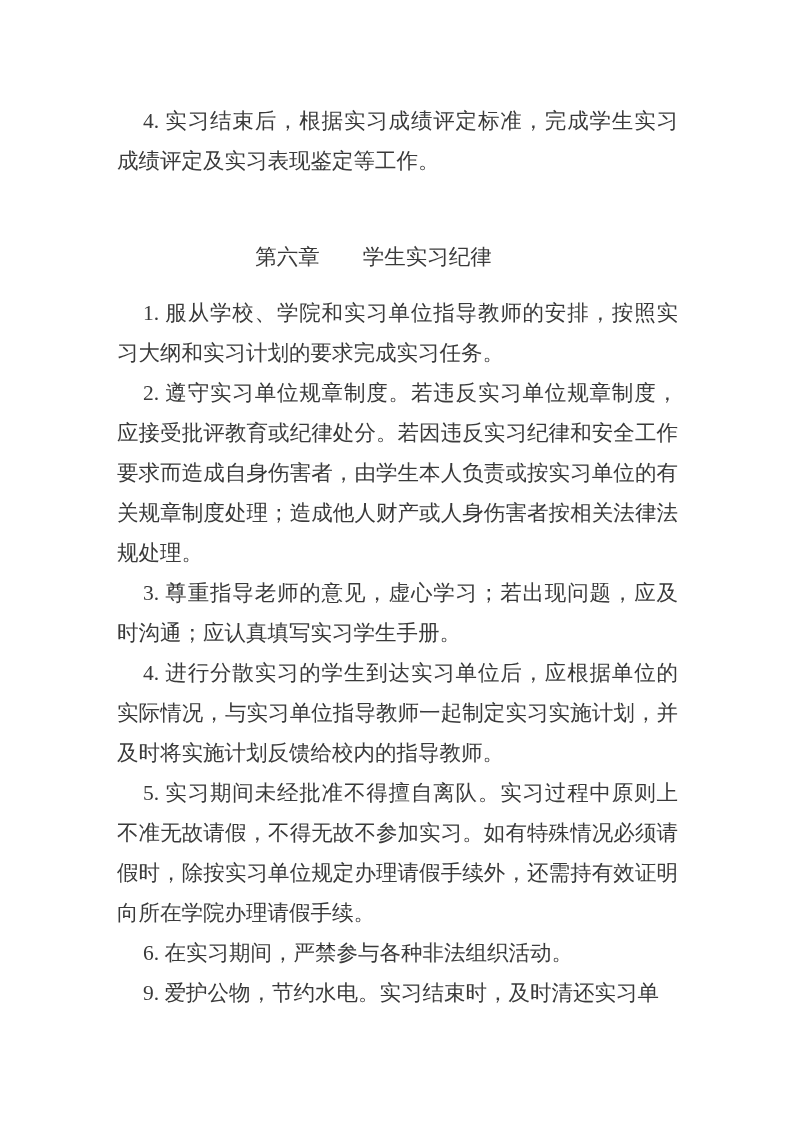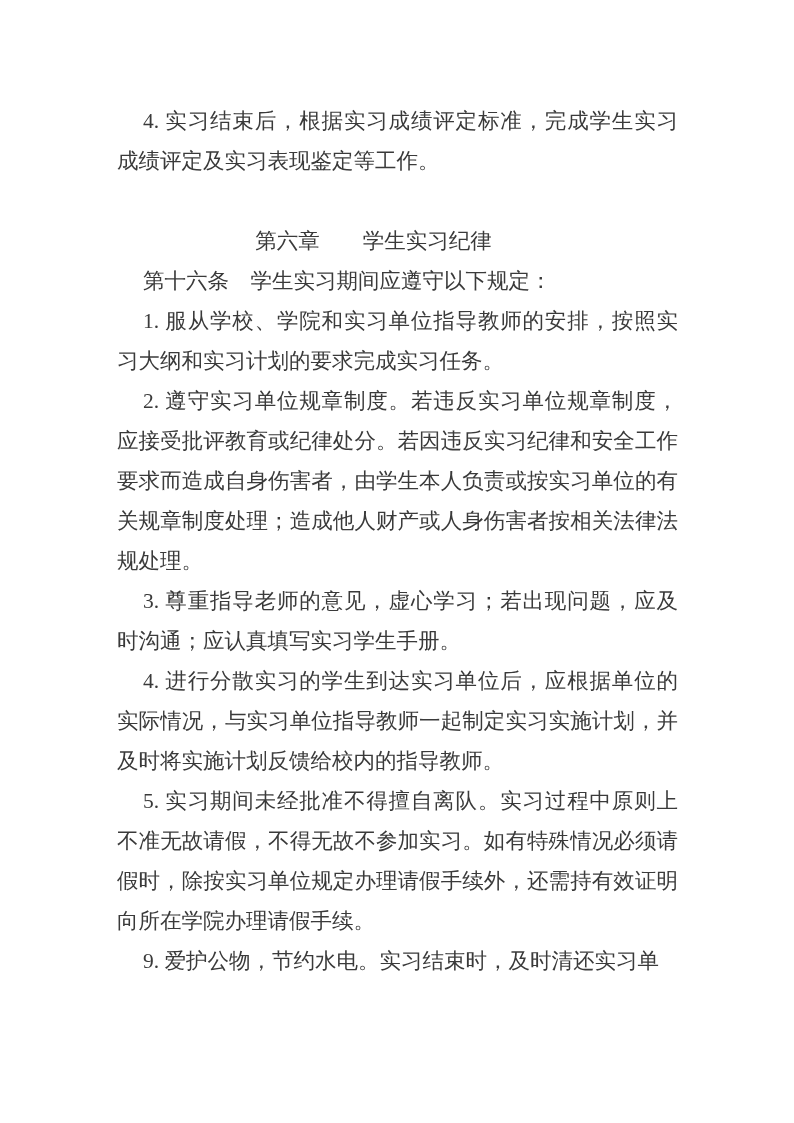--- a/index.html
+++ b/index.html
@@ -29,47 +29,47 @@
   }
   .para {
     margin: 0;
     padding: 0;
     text-indent: 26px;
   }
   .blank-line {
     height: 40px;
   }
   .chapter-heading {
-    margin: 0;
+    margin: 16px;
     padding: 0 48px 0 0; 
     text-indent: 0;
     text-align: center;
   }
 </style>
 </head>
 <body>
 
 <div class="page">
   <div class="content">
 
     <p class="para">4. 实习结束后，根据实习成绩评定标准，完成学生实习成绩评定及实习表现鉴定等工作。</p>
 
     <div class="blank-line"></div>
 
     <p class="para chapter-heading">第六章　　学生实习纪律</p>
 
-    <p class="para">第十六条　学生实习期间应遵守以下规定：</p>
 
     <p class="para">1. 服从学校、学院和实习单位指导教师的安排，按照实习大纲和实习计划的要求完成实习任务。</p>
 
     <p class="para">2. 遵守实习单位规章制度。若违反实习单位规章制度，应接受批评教育或纪律处分。若因违反实习纪律和安全工作要求而造成自身伤害者，由学生本人负责或按实习单位的有关规章制度处理；造成他人财产或人身伤害者按相关法律法规处理。</p>
 
     <p class="para">3. 尊重指导老师的意见，虚心学习；若出现问题，应及时沟通；应认真填写实习学生手册。</p>
 
     <p class="para">4. 进行分散实习的学生到达实习单位后，应根据单位的实际情况，与实习单位指导教师一起制定实习实施计划，并及时将实施计划反馈给校内的指导教师。</p>
 
     <p class="para">5. 实习期间未经批准不得擅自离队。实习过程中原则上不准无故请假，不得无故不参加实习。如有特殊情况必须请假时，除按实习单位规定办理请假手续外，还需持有效证明向所在学院办理请假手续。</p>
 
+    <p class="para">6. 在实习期间，严禁参与各种非法组织活动。</p>
 
     <p class="para">9. 爱护公物，节约水电。实习结束时，及时清还实习单</p>
 
   </div>
 </div>
 
 </body></html>

